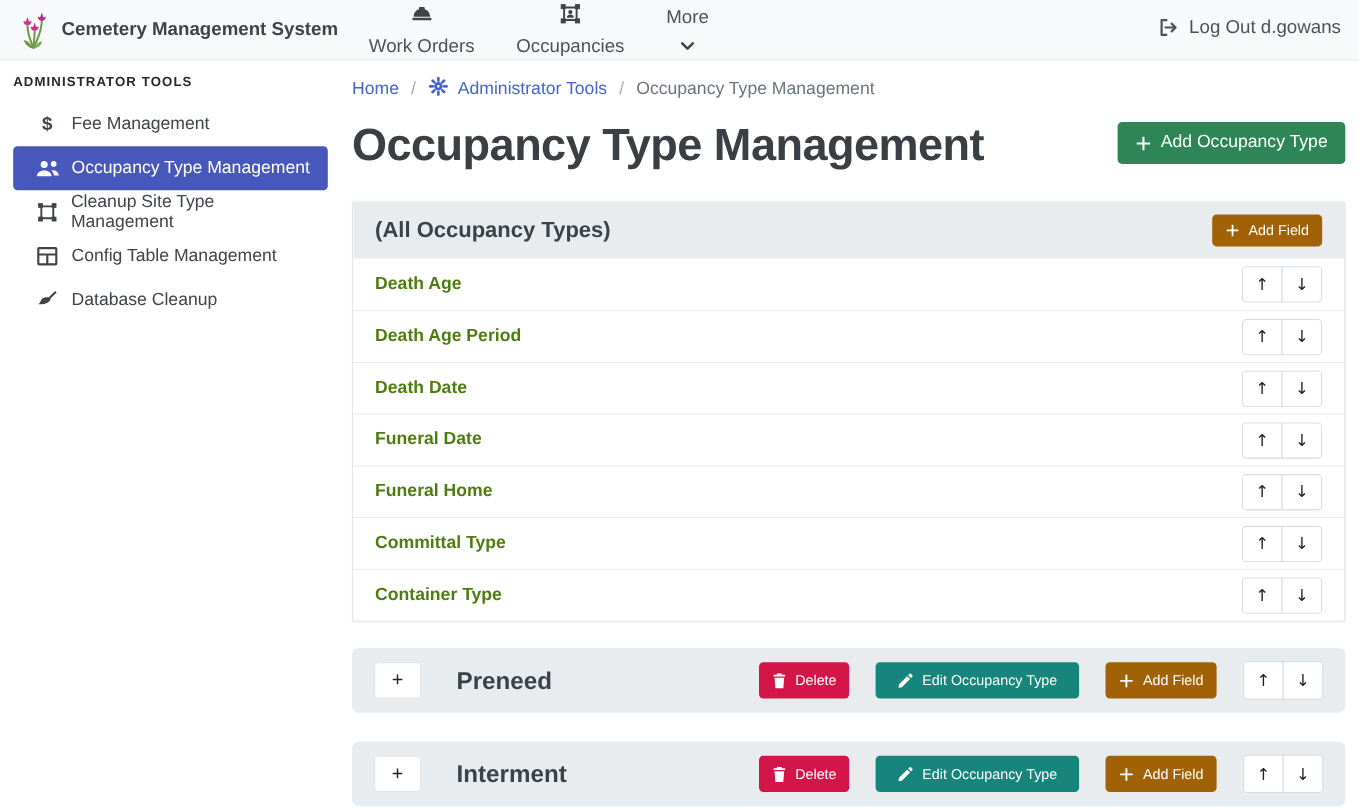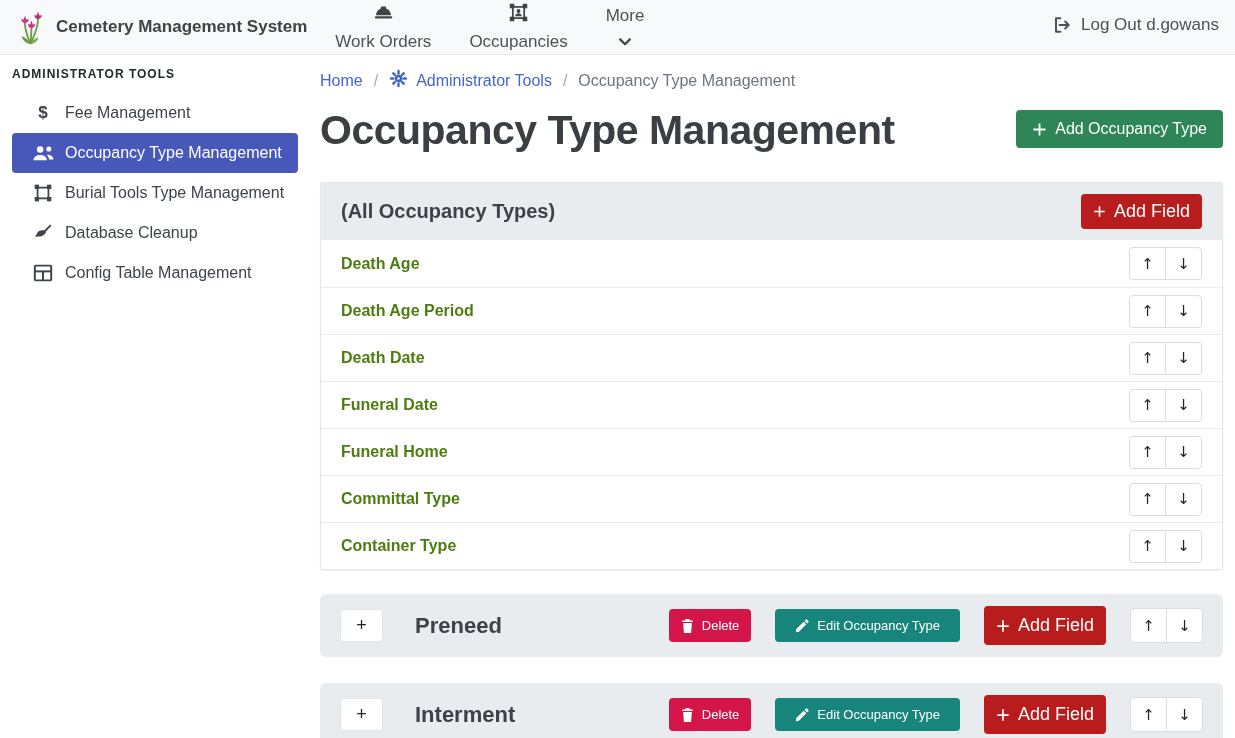--- a/index.html
+++ b/index.html
@@ -40,21 +40,21 @@
   .crumb-current { color:#6c757d; }
 
   
   .page-head { display:flex; justify-content:space-between; align-items:flex-start; margin-top:11px; }
   h1 { margin:0; font-size:41px; line-height:55px; font-weight:600; color:#3a3f44; letter-spacing:-0.5px; }
 
   .btn { display:inline-flex; align-items:center; gap:8px; border:none; border-radius:4px;
     color:#fff; white-space:nowrap; }
   .btn .bicon { display:flex; }
   .btn-green-lg { background:#2e8555; font-size:16px; padding:10px 16px; margin-top:7px; }
-  .btn-green-sm { background:#b91c1c; font-size:18px; padding:9px 12px;align-items:center; }
+  .btn-green-sm { background:#a16207; font-size:13px; padding:9px 12px;align-items:center; }
   .btn-red  { background:#d31549; font-size:13px; padding:9px 12px; }
   .btn-teal { background:#17857b; font-size:13px; padding:9px 20px; }
   .card-header .btn-green-sm { padding:7px 12px; }
 
   
   .card { margin-top:24px; background:#fff; border:1px solid #e4e7ea; border-radius:2px;
     box-shadow:0 1px 2px rgba(0,0,0,.05); overflow:hidden; }
   .card-header { background:#e9ecef; padding:11px 20px; display:flex; align-items:center; justify-content:space-between; }
   .card-title { font-size:20px; font-weight:600; color:#3c4247; }
   .field-row { display:flex; align-items:center; justify-content:space-between; padding:7px 20px; height:47px; }
@@ -168,42 +168,42 @@
     <div class="side-item">
       <span class="sicon">
         <svg width="20" height="20" viewBox="0 0 24 24" fill="currentColor">
           <path d="M5.5 5.5h13v13h-13z" fill="none" stroke="currentColor" stroke-width="2.1"></path>
           <rect x="2" y="2" width="5.2" height="5.2"></rect>
             <rect x="16.8" y="2" width="5.2" height="5.2"></rect>
           <rect x="2" y="16.8" width="5.2" height="5.2"></rect>
             <rect x="16.8" y="16.8" width="5.2" height="5.2"></rect>
         </svg>
       </span>
-      <span>Burial Tools Type Management</span>
-    </div>
-
-    <div class="side-item">
-      <span class="sicon">
-        <svg width="22" height="20" viewBox="0 0 24 24" fill="currentColor">
-          <path d="M20.6 1.8l1.6 1.6-7 7-1.6-1.6z"></path>
-          <path d="M13.9 8.6l1.8 1.8c-.8 3-3.8 5.6-9.2 5.9-1.5.1-3 .1-4.5-.1 1.6-1 2.4-2.2 2.8-3.5.5-1.7 1.6-2.9 3.5-3.5 1.9-.7 4.2-.7 5.6-.6z"></path>
-        </svg>
-      </span>
-      <span>Database Cleanup</span>
+      <span>Cleanup Site Type Management</span>
     </div>
 
     <div class="side-item">
       <span class="sicon">
         <svg width="20" height="18" viewBox="0 0 24 22" fill="none" stroke="currentColor" stroke-width="2.4">
           <rect x="2" y="2" width="20" height="18" rx="1"></rect>
           <path d="M2 9h20"></path>
           <path d="M12 9v11"></path>
         </svg>
       </span>
       <span>Config Table Management</span>
+    </div>
+
+    <div class="side-item">
+      <span class="sicon">
+        <svg width="22" height="20" viewBox="0 0 24 24" fill="currentColor">
+          <path d="M20.6 1.8l1.6 1.6-7 7-1.6-1.6z"></path>
+          <path d="M13.9 8.6l1.8 1.8c-.8 3-3.8 5.6-9.2 5.9-1.5.1-3 .1-4.5-.1 1.6-1 2.4-2.2 2.8-3.5.5-1.7 1.6-2.9 3.5-3.5 1.9-.7 4.2-.7 5.6-.6z"></path>
+        </svg>
+      </span>
+      <span>Database Cleanup</span>
     </div>
   </aside>
 
   <main>
 
     <nav class="breadcrumb">
       <a class="crumb-link">Home</a>
       <span class="crumb-sep">/</span>
       <a class="crumb-link">
         <span>

